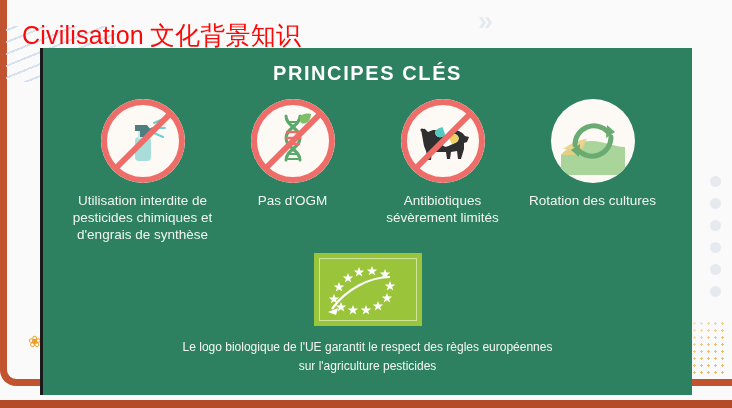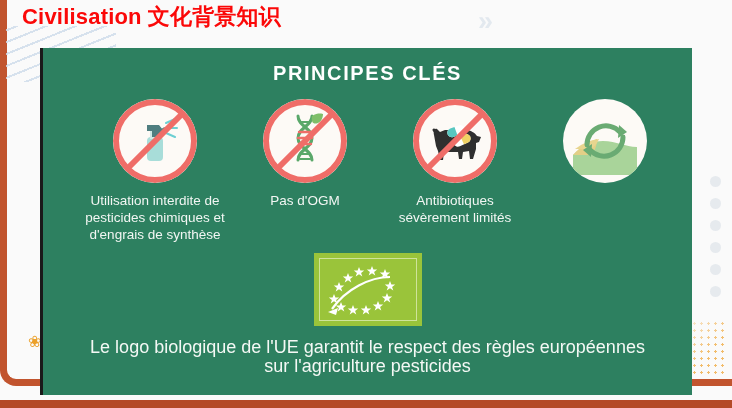--- a/index.html
+++ b/index.html
@@ -71,22 +71,22 @@
   }
 
   
   .deco-ornament{
     position:absolute;left:28px;bottom:58px;width:16px;height:16px;
     color:#eba02a;font-size:16px;line-height:16px;
   }
 
   
   .title{
-    position:absolute;left:22px;top:2px;
-    color:#fb0808;font-size:22px;font-weight:bold;
+    position:absolute;left:22px;top:19px;
+    color:#fb0808;font-size:25px;font-weight:normal;
     white-space:nowrap;letter-spacing:.2px;
   }
   .title .cn{margin-left:6px;}
 
   
   .panel{
     position:absolute;left:40px;top:48px;width:652px;height:347px;
     background:#2d8060;
     border-left:3px solid #1a1a1a;
     box-sizing:border-box;
@@ -94,21 +94,21 @@
   }
 
   .panel-title{
     text-align:center;color:#ffffff;
     font-size:20px;font-weight:bold;letter-spacing:1.6px;
     margin-top:14px;
   }
 
   
   .principles{
-    display:flex;justify-content:flex-end;align-items:flex-start;
+    display:flex;justify-content:center;align-items:flex-start;
     margin-top:14px;padding:0 12px;
   }
   .principle{width:150px;display:flex;flex-direction:column;align-items:center;}
 
   .badge{
     width:84px;height:84px;border-radius:50%;
     background:#fdfaf6;
     position:relative;
     display:flex;align-items:center;justify-content:center;
     overflow:hidden;
@@ -134,21 +134,21 @@
     width:102px;height:67px;background:#9ac43a;
     display:flex;align-items:center;justify-content:center;
     border:3px solid #9ac43a;
   }
   .eu-inner{width:96px;height:61px;border:1.5px solid #cfe39a;
     display:flex;align-items:center;justify-content:center;}
 
   
   .caption{
     text-align:center;margin-top:12px;padding:0 40px;
-    font-size:18px;line-height:19px;color:#f4f8f5;
+    font-size:12px;line-height:19px;color:#f4f8f5;
   }
 </style>
 </head>
 <body>
 
 <div id="slide">
 
   <div class="frame-left-bar"></div>
   <div class="frame-corner-bl"></div>
   <div class="frame-bottom-bar"></div>
@@ -251,20 +251,21 @@
             <path d="M6 52c8-9 16-14 24-16 0 6-2 12-6 16z" fill="#e3cf86"></path>
             <path d="M8 46c8-6 16-9 24-10-2 5-5 8-9 10z" fill="#e8d58f"></path>
             <g fill="none" stroke="#6aab73" stroke-width="5" stroke-linecap="round">
               <path d="M20 42a19 19 0 0 1 33-13"></path>
               <path d="M56 34a19 19 0 0 1-33 13"></path>
             </g>
             <path d="M52 22l8 7-9 6z" fill="#6aab73"></path>
             <path d="M24 54l-8-7 9-6z" fill="#6aab73"></path>
           </svg>
         </div>
+        <div class="label">Rotation des cultures</div>
       </div>
 
     </div>
 
     <div class="eu-wrap">
       <div class="eu-logo">
         <div class="eu-inner">
           <svg width="88" height="54" viewBox="0 0 88 54" aria-hidden="true">
             <path d="M8 46 C22 26, 46 14, 66 14" stroke="#ffffff" stroke-width="2.2" fill="none"></path>
             <path d="M4 49l10-4-2 7z" fill="#ffffff"></path>

